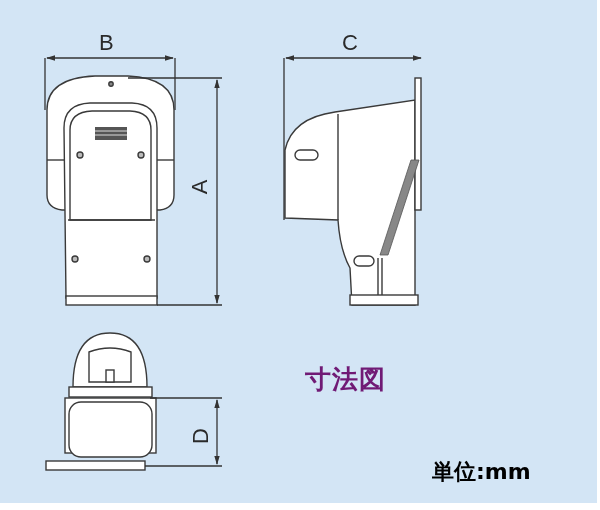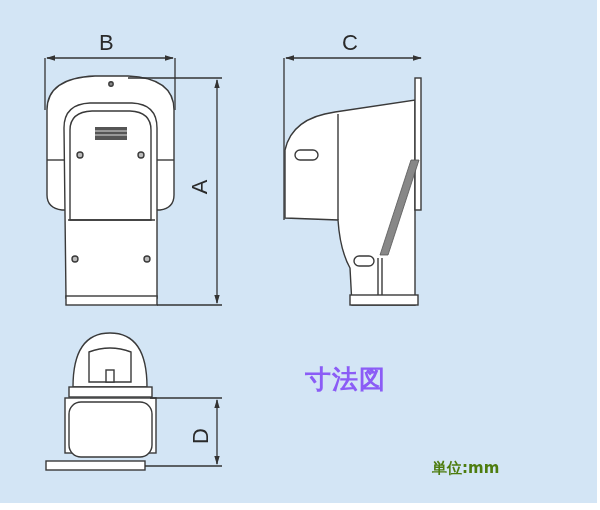--- a/index.html
+++ b/index.html
@@ -1,21 +1,21 @@
 <!DOCTYPE html>
 <html><head>
 <meta charset="utf-8">
 <style>
   html, body { margin: 0; padding: 0; background: #ffffff; }
   body { width: 600px; height: 510px; position: relative; overflow: hidden; font-family: "DejaVu Sans", "Liberation Sans", sans-serif; }
   .panel { position: absolute; left: 0; top: 0; width: 597px; height: 503px; background: #d3e5f5; }
   svg.drawing { position: absolute; left: 0; top: 0; width: 600px; height: 510px; }
   .dim-label { position: absolute; font-family: "Liberation Sans", sans-serif; font-size: 22px; color: #2a2a2a; line-height: 1; }
-  .title { position: absolute; left: 305px; top: 366px; font-family: "DejaVu Sans", sans-serif; font-size: 26px; font-weight: bold; color: #8b5cf6; line-height: 1; letter-spacing: 1px; }
-  .unit { position: absolute; left: 432px; top: 461px; font-family: "DejaVu Sans", sans-serif; font-size: 15px; font-weight: bold; color: #4d7c0f; line-height: 1; }
+  .title { position: absolute; left: 305px; top: 366px; font-family: "DejaVu Sans", sans-serif; font-size: 26px; font-weight: bold; color: #701a75; line-height: 1; letter-spacing: 1px; }
+  .unit { position: absolute; left: 432px; top: 461px; font-family: "DejaVu Sans", sans-serif; font-size: 22px; font-weight: bold; color: #000000; line-height: 1; }
 </style>
 </head>
 <body>
 
 <div class="panel"></div>
 
 <svg class="drawing" viewBox="0 0 600 510">
   <defs>
     <marker id="arr" viewBox="0 0 10 10" refX="9" refY="5" markerWidth="7" markerHeight="7" orient="auto-start-reverse">
       <path d="M0,2 L10,5 L0,8 z" fill="#333"></path>

